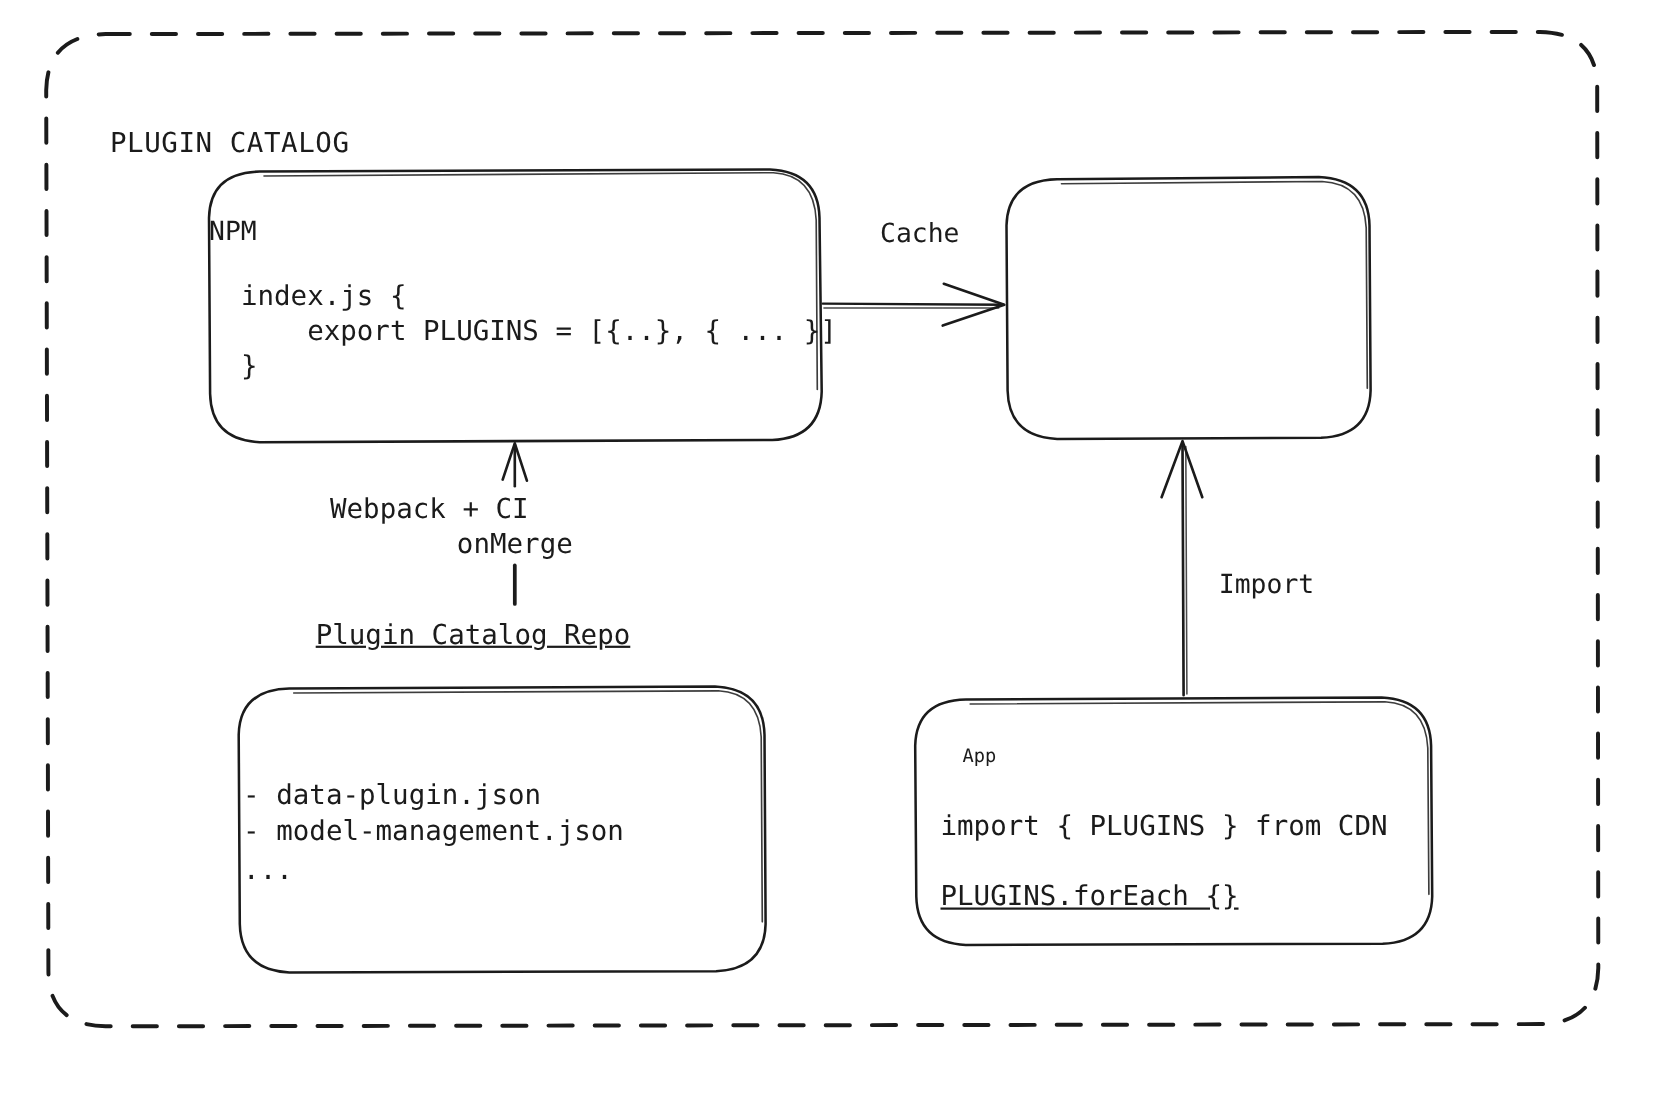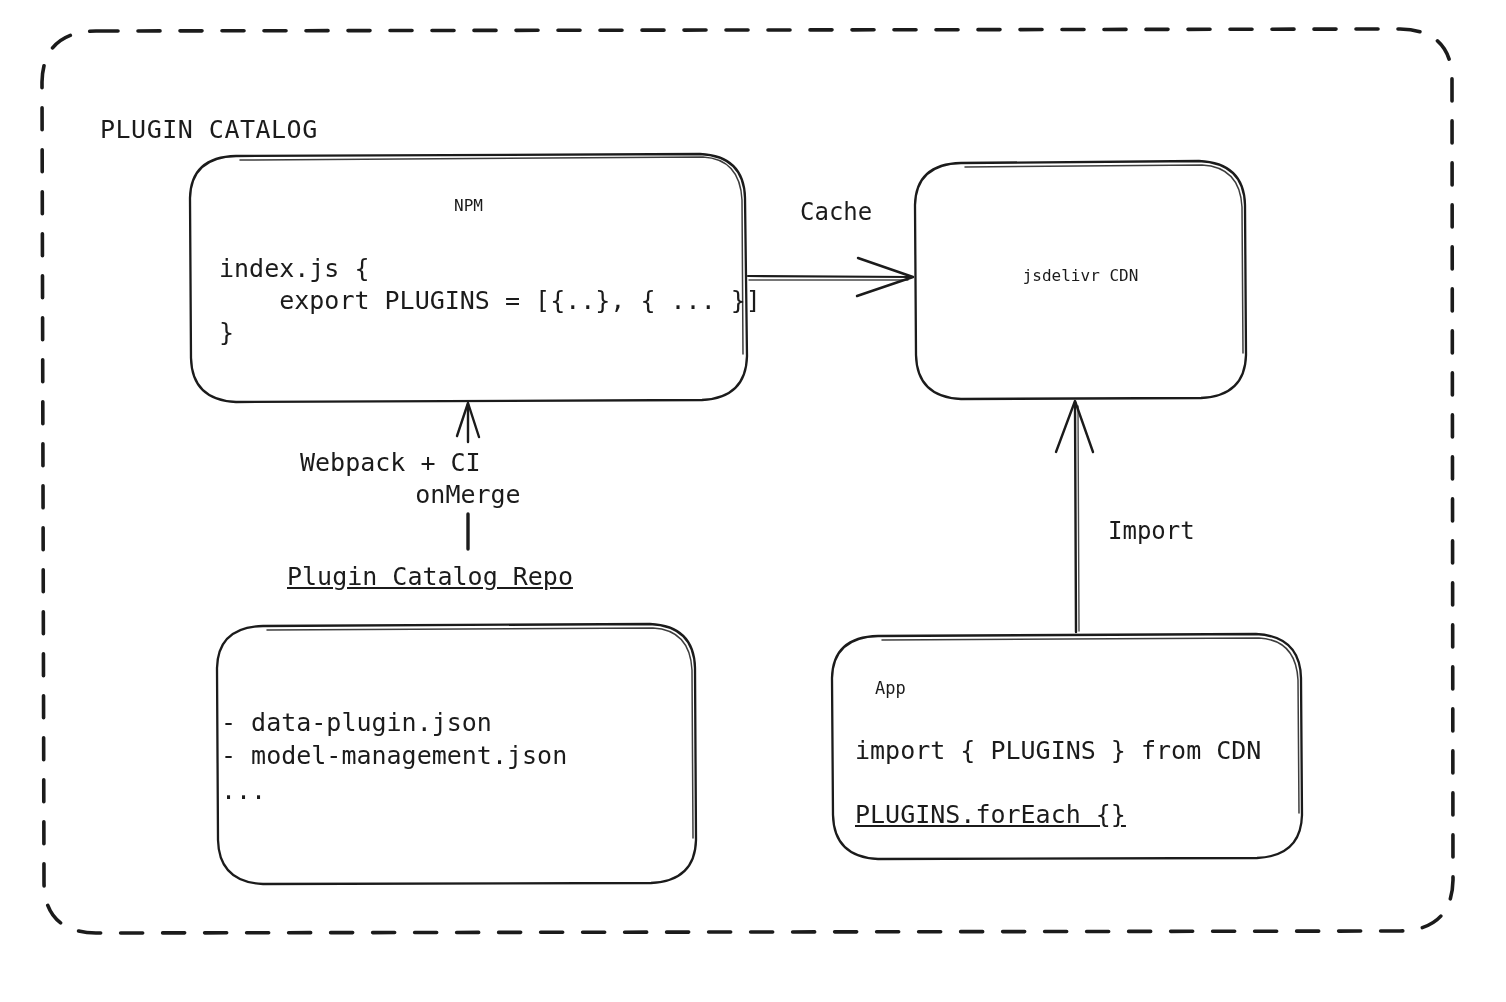--- a/index.html
+++ b/index.html
@@ -34,22 +34,21 @@
     color: #1b1b1b;
     white-space: pre;
     line-height: 1.0;
   }
   .group-title {
     font-size: 25px;
     letter-spacing: 0.5px;
     margin-top: 32px;
   }
   .box-title-center {
-    font-size: 16px;
-    text-align: center;
+    font-size: 24px;
   }
   .code-line {
     font-size: 25px;
   }
   .edge-label {
     font-size: 24px;
   }
   .free-label {
     font-size: 25px;
   }
@@ -106,21 +105,20 @@
     </g>
   </svg>
 
   <div class="lbl group-title" style="left:100px; top:85px;">PLUGIN CATALOG</div>
 
   <div class="lbl box-title-center" style="left:190px; top:198px; width:557px;">NPM</div>
   <div class="lbl code-line" style="left:219px; top:256px;">index.js {</div>
   <div class="lbl code-line" style="left:219px; top:288px;">    export PLUGINS = [{..}, { ... }]</div>
   <div class="lbl code-line" style="left:219px; top:320px;">}</div>
 
-  <div class="lbl box-title-center" style="left:915px; top:268px; width:331px;">jsdelivr CDN</div>
 
   <div class="lbl edge-label" style="left:789px; top:200px;margin-left:11px;">Cache</div>
 
   <div class="lbl free-label" style="left:300px; top:450px; width:356px; text-align:left;">Webpack + CI</div>
   <div class="lbl free-label" style="left:290px; top:482px; width:356px; text-align:center;">onMerge</div>
 
   <div class="lbl free-label" style="left:287px; top:564px;text-decoration:underline;">Plugin Catalog Repo</div>
 
   <div class="lbl code-line" style="left:221px; top:710px;">- data-plugin.json</div>
   <div class="lbl code-line" style="left:221px; top:743px;">- model-management.json</div>

